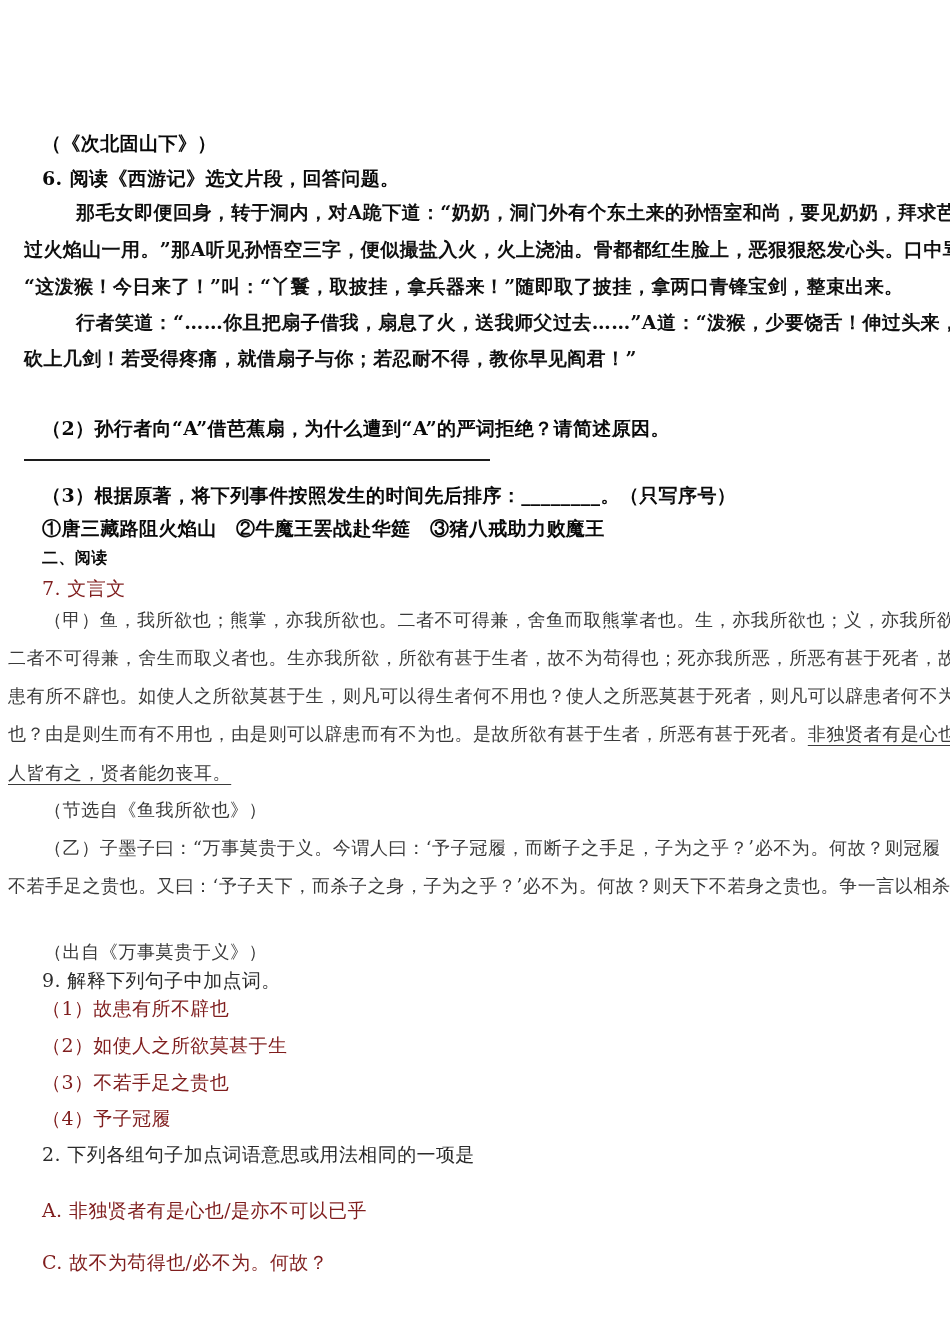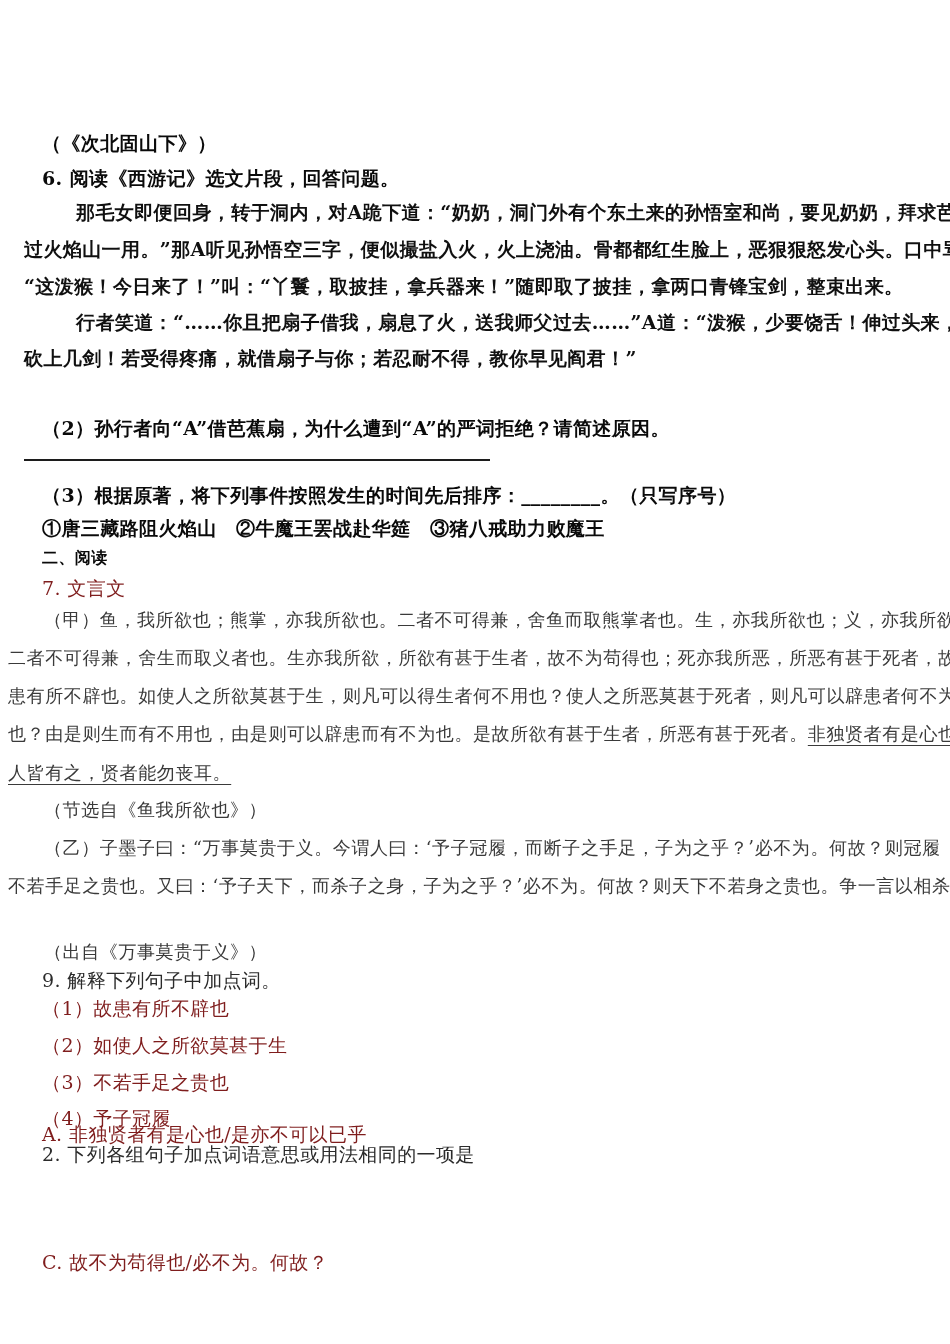--- a/index.html
+++ b/index.html
@@ -60,16 +60,16 @@
   <div class="ln cw" style="top:846px">不若手足之贵也。又曰：‘予子天下，而杀子之身，子为之乎？’必不为。何故？则天下不若身之贵也。争一言以相杀，</div>
   <div class="ln cw ind" style="top:912px">（出自《万事莫贵于义》）</div>
 
   <div class="ln q gray" style="top:940px;color:#2b2b2b">9. 解释下列句子中加点词。</div>
   <div class="ln q gray" style="top:968px">（1）故患有所不辟也</div>
   <div class="ln q gray" style="top:1005px">（2）如使人之所欲莫甚于生</div>
   <div class="ln q gray" style="top:1042px">（3）不若手足之贵也</div>
   <div class="ln q gray" style="top:1078px">（4）予子冠履</div>
 
   <div class="ln q gray" style="top:1114px;color:#2b2b2b">2. 下列各组句子加点词语意思或用法相同的一项是</div>
-  <div class="ln q gray" style="top:1094px">A. 非独贤者有是心也/是亦不可以已乎</div>
+  <div class="ln q gray" style="top:1170px">A. 非独贤者有是心也/是亦不可以已乎</div>
   <div class="ln q gray" style="top:1222px">C. 故不为苟得也/必不为。何故？</div>
 
 </div>
 
 </body></html>

